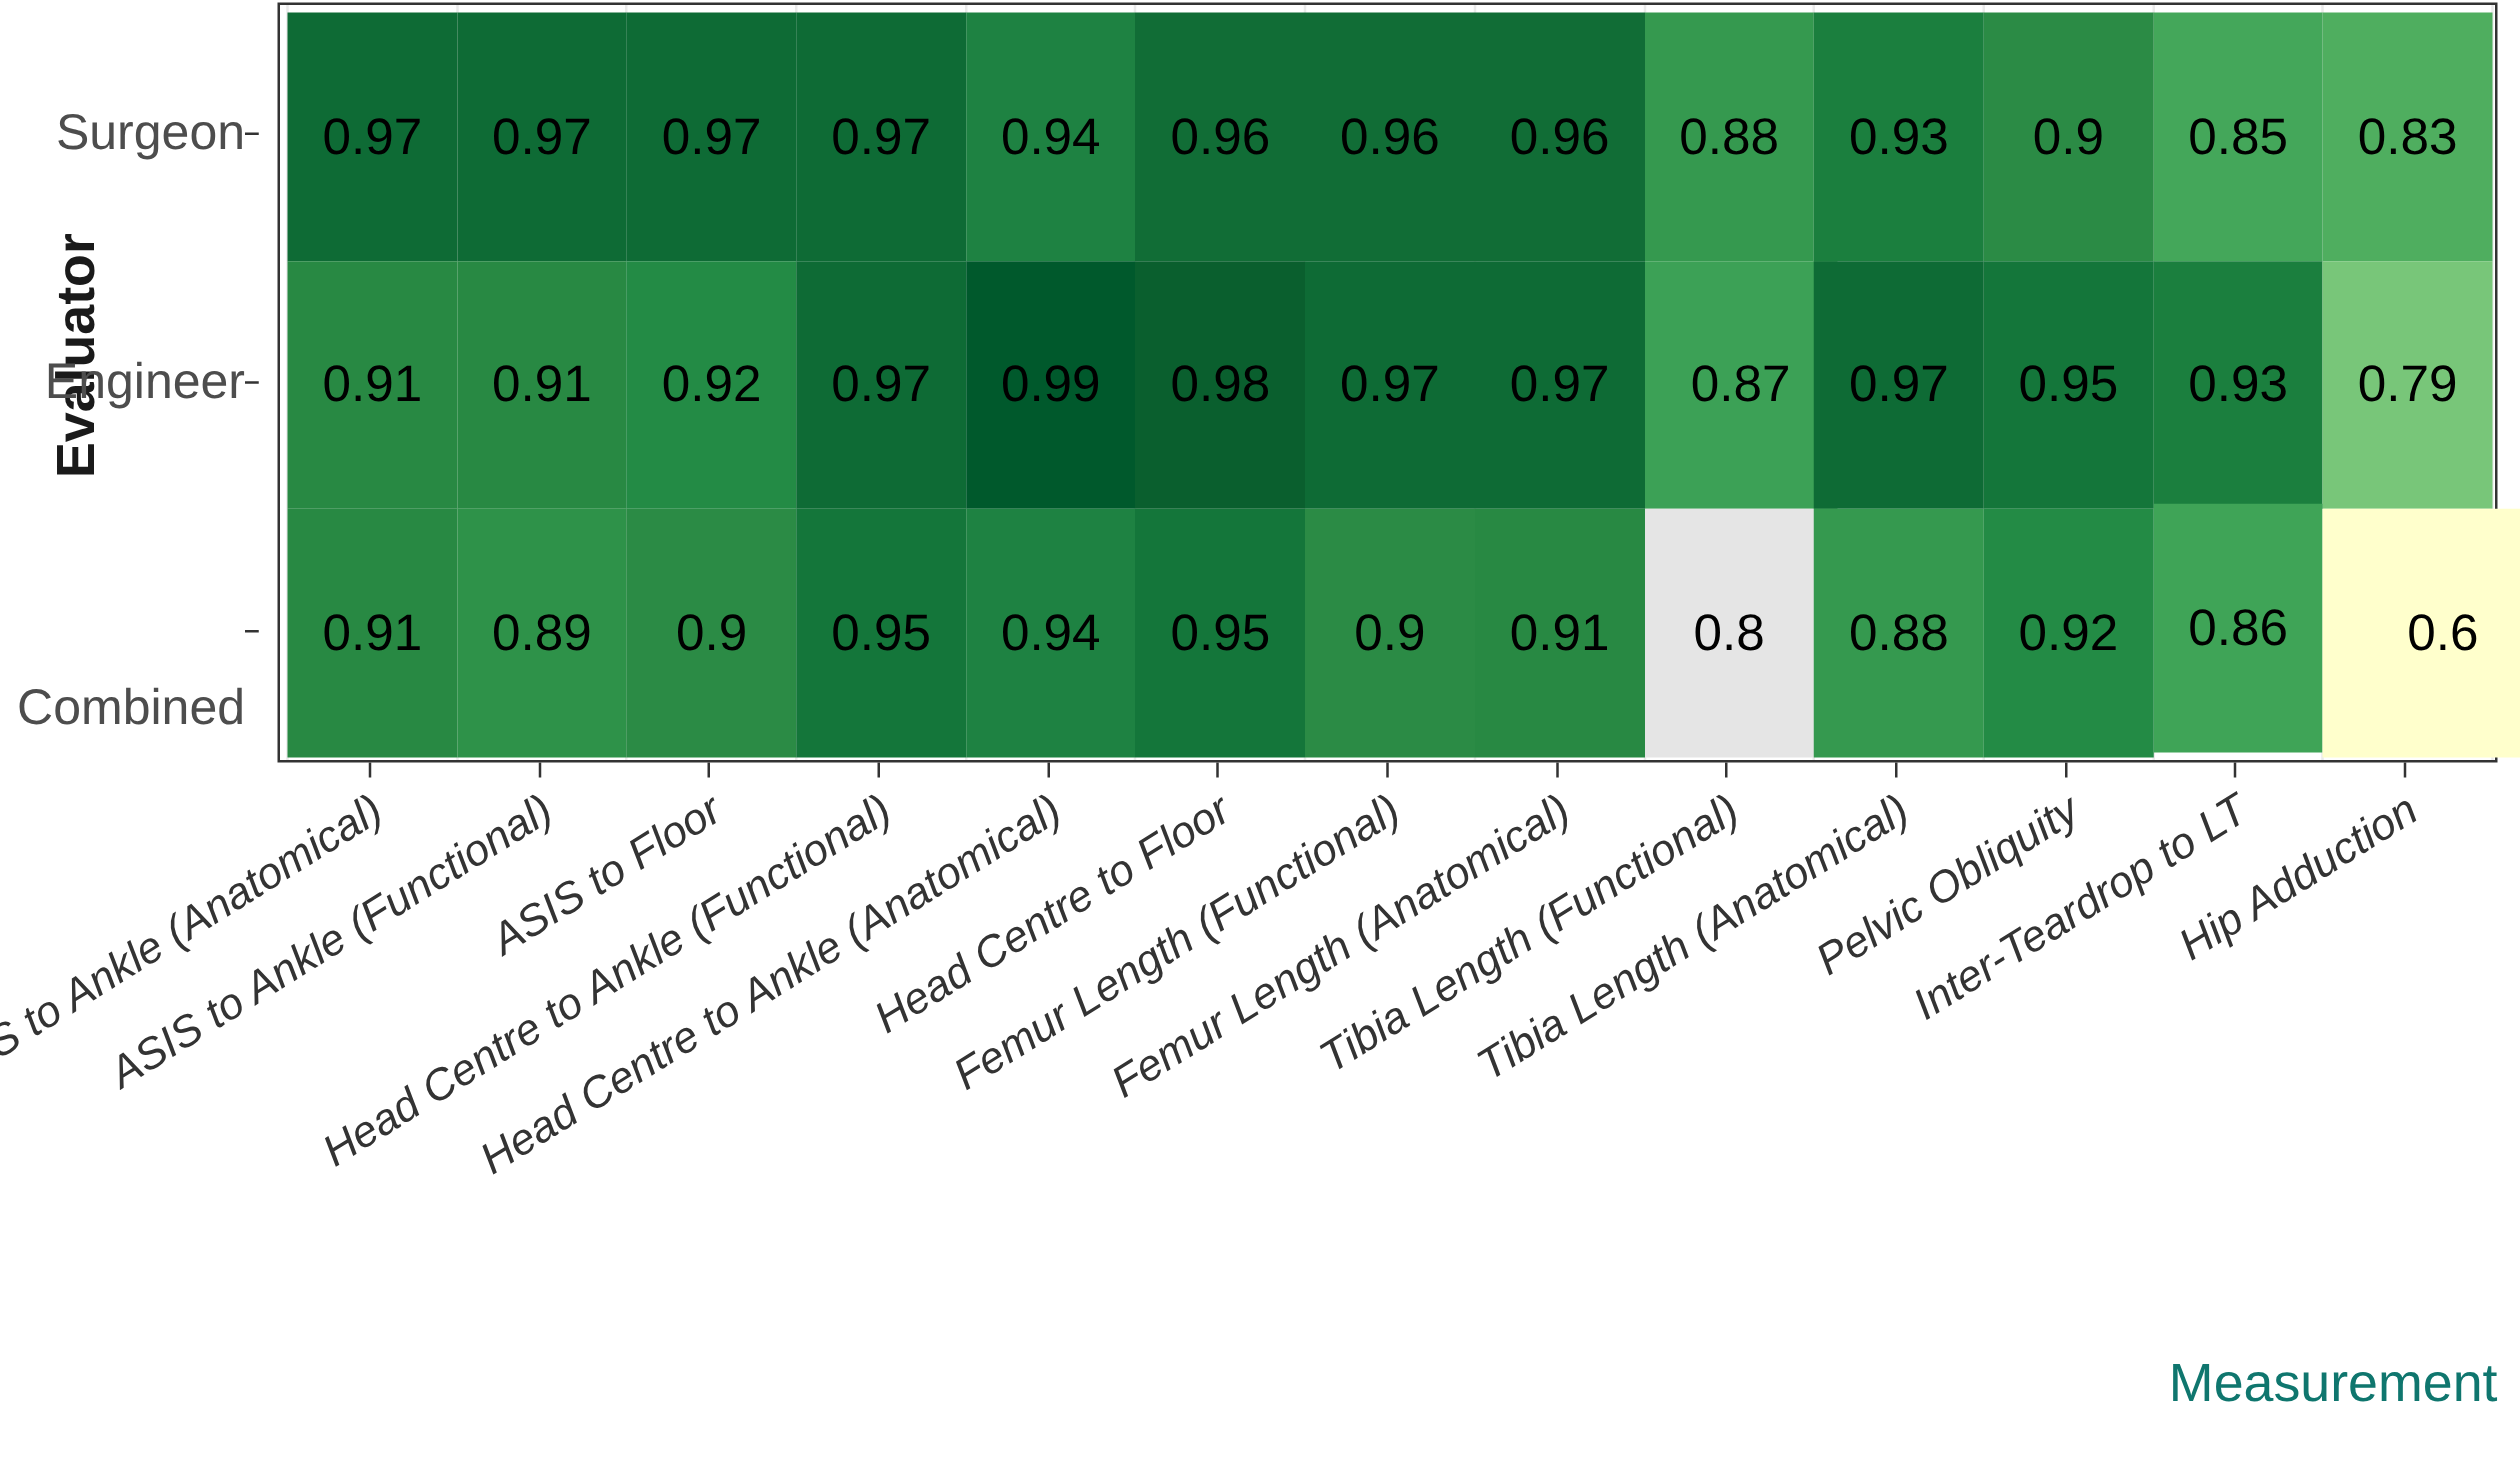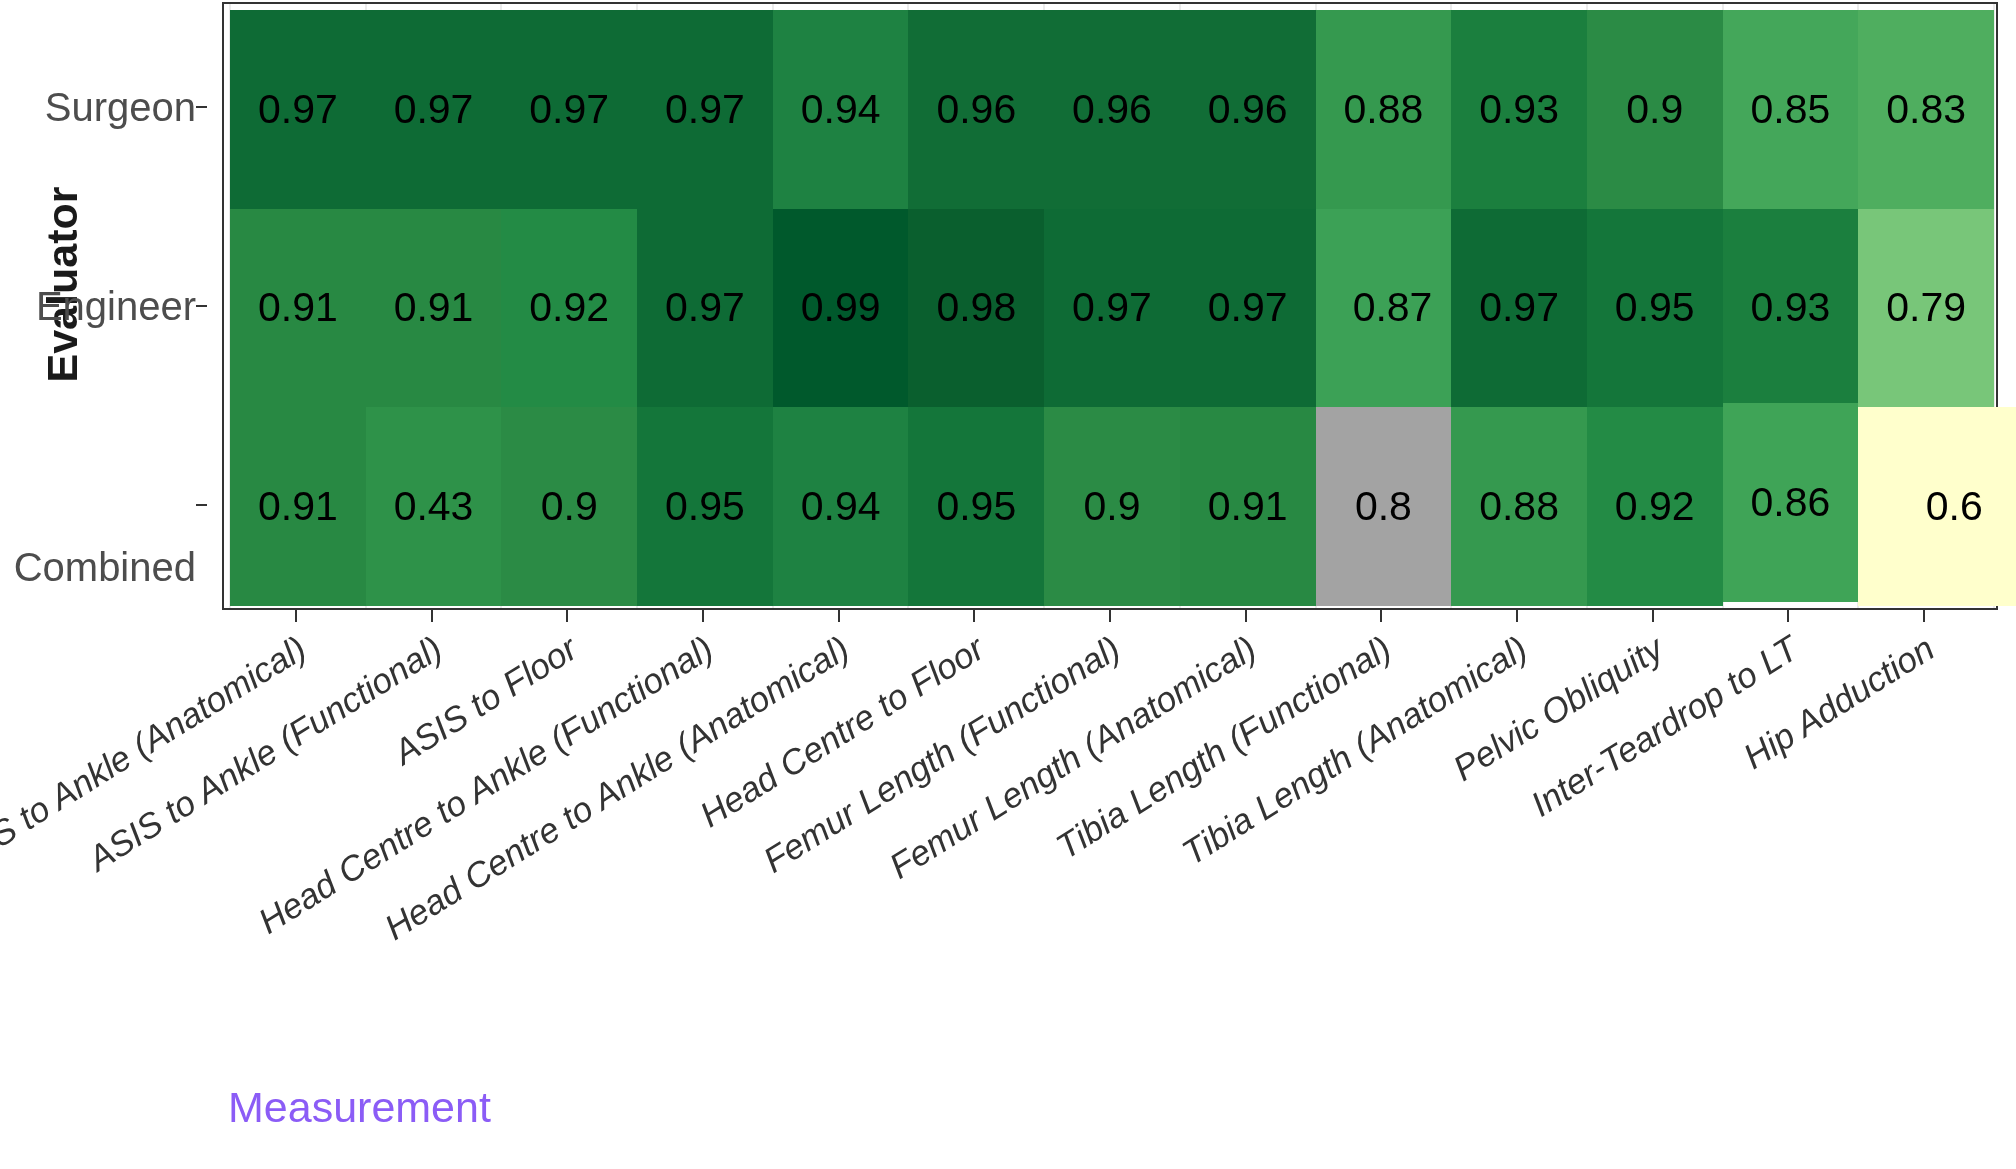--- a/index.html
+++ b/index.html
@@ -37,23 +37,23 @@
     letter-spacing: 0px;
     white-space: nowrap;
   }
 
   
   .x-axis-title {
     position: absolute;
     left: 228px;
     top: 1083px;
     width: 1770px;
-    text-align: left;
+    text-align: right;
     font-size: 43px;
-    color: #8b5cf6;
+    color: #0f766e;
     white-space: nowrap;
   }
 
   
   .y-ticklabels {
     position: absolute;
     left: 0px;
     top: 2px;
     width: 206px;
     height: 608px;
@@ -244,41 +244,41 @@
         <div class="cell" style="left: 1498.62px; top: 204.667px; width: 135.692px; height: 198.667px; background: rgb(27, 127, 62);">
           <span class="cell-label">0.93</span>
         </div>
         <div class="cell" style="left: 1634.31px; top: 204.667px; width: 135.692px; height: 198.667px; background: rgb(120, 198, 121);">
           <span class="cell-label">0.79</span>
         </div>
         <div class="cell" style="left: 6px; top: 403.333px; width: 135.692px; height: 198.667px; background: rgb(40, 137, 67);">
           <span class="cell-label">0.91</span>
         </div>
         <div class="cell" style="left: 141.692px; top: 403.333px; width: 135.692px; height: 198.667px; background: rgb(46, 146, 73);">
-          <span class="cell-label">0.43</span>
+          <span class="cell-label">0.89</span>
         </div>
         <div class="cell" style="left: 277.385px; top: 403.333px; width: 135.692px; height: 198.667px; background: rgb(43, 139, 69);">
           <span class="cell-label">0.9</span>
         </div>
         <div class="cell" style="left: 413.077px; top: 403.333px; width: 135.692px; height: 198.667px; background: rgb(20, 118, 58);">
           <span class="cell-label">0.95</span>
         </div>
         <div class="cell" style="left: 548.769px; top: 403.333px; width: 135.692px; height: 198.667px; background: rgb(30, 130, 66);">
           <span class="cell-label">0.94</span>
         </div>
         <div class="cell" style="left: 684.462px; top: 403.333px; width: 135.692px; height: 198.667px; background: rgb(20, 118, 58);">
           <span class="cell-label">0.95</span>
         </div>
         <div class="cell" style="left: 820.154px; top: 403.333px; width: 135.692px; height: 198.667px; background: rgb(43, 139, 69);">
           <span class="cell-label">0.9</span>
         </div>
         <div class="cell" style="left: 955.846px; top: 403.333px; width: 135.692px; height: 198.667px; background: rgb(40, 137, 67);">
           <span class="cell-label">0.91</span>
         </div>
-        <div class="cell" style="left: 1091.54px; top: 403.333px; width: 135.692px; height: 198.667px; background: #a3a3a3;">
+        <div class="cell" style="left: 1091.54px; top: 403.333px; width: 135.692px; height: 198.667px; background: #e5e5e5;">
           <span class="cell-label">0.8</span>
         </div>
         <div class="cell" style="left: 1227.23px; top: 403.333px; width: 135.692px; height: 198.667px; background: rgb(53, 153, 79);">
           <span class="cell-label">0.88</span>
         </div>
         <div class="cell" style="left: 1362.92px; top: 403.333px; width: 135.692px; height: 198.667px; background: rgb(35, 139, 69);">
           <span class="cell-label">0.92</span>
         </div>
         <div class="cell" style="left: 1498.62px; top: 399px; width: 135.692px; height: 198.667px; background: rgb(63, 164, 87);">
           <span class="cell-label">0.86</span>

